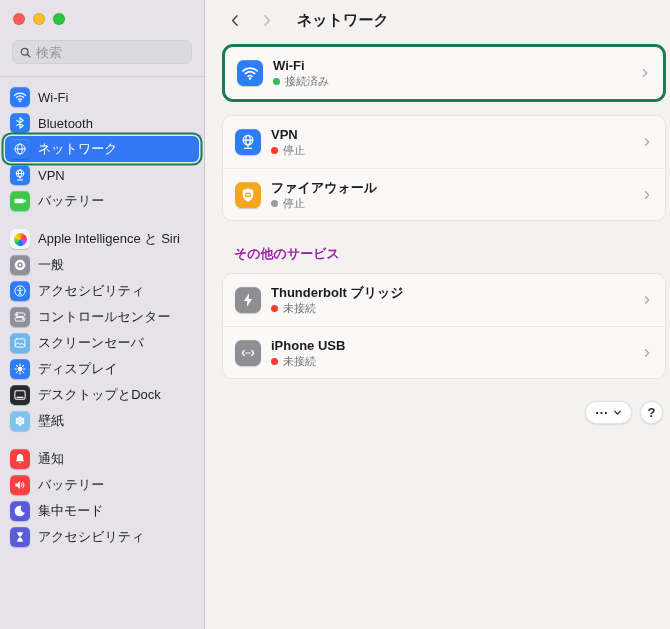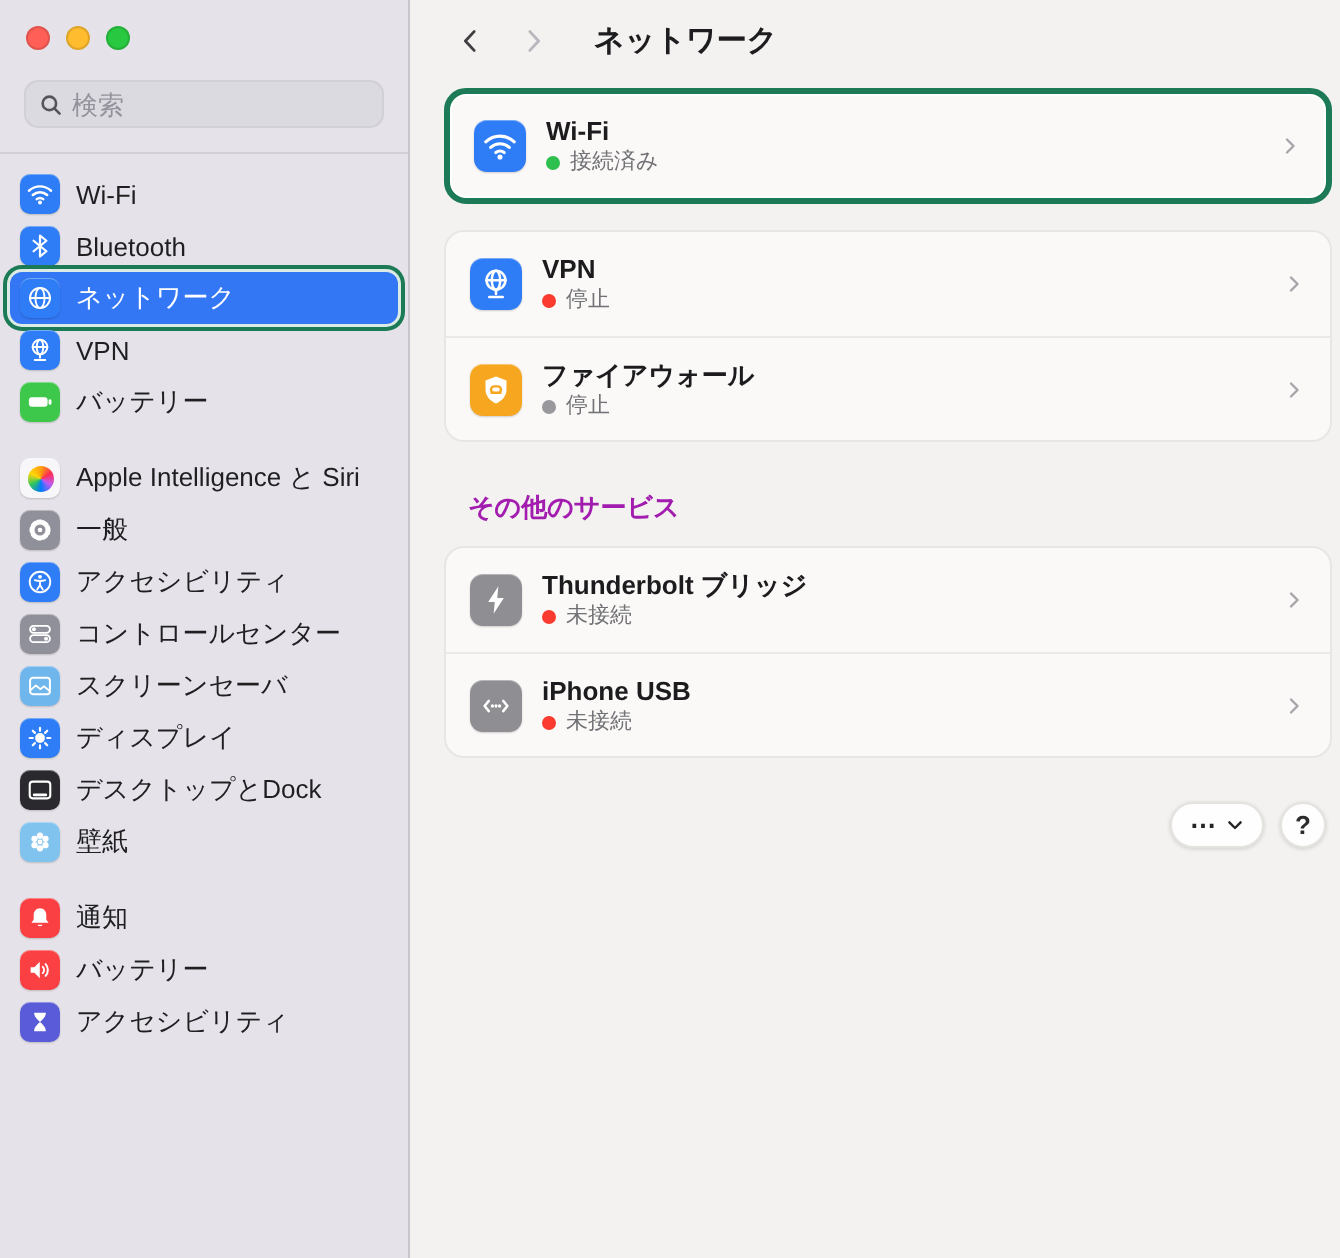--- a/index.html
+++ b/index.html
@@ -245,20 +245,28 @@
               <svg width="14" height="14" viewBox="0 0 24 24" fill="none" stroke="#fff" stroke-width="1.7" stroke-linecap="round" stroke-linejoin="round">
                 <path d="M4 9.6h3.2L11.8 5v14l-4.6-4.6H4z" fill="#fff" stroke="none"></path>
                 <path d="M14.4 9.3c1.4 1.5 1.4 3.9 0 5.4M16.8 7c2.6 2.8 2.6 7.2 0 10" stroke-width="1.7"></path>
               </svg>
             </span>
             <span class="label">バッテリー</span>
           </div>
           <div class="side-item">
             <span class="tile" style="background:#5a5bd8">
               <svg width="14" height="14" viewBox="0 0 24 24" fill="none" stroke="#fff" stroke-width="1" stroke-linecap="round" stroke-linejoin="round">
+                <path d="M14.8 3.6A9 9 0 1020.4 15 7.2 7.2 0 0114.8 3.6z" fill="#fff" stroke="none"></path>
+              </svg>
+            </span>
+            <span class="label">集中モード</span>
+          </div>
+          <div class="side-item">
+            <span class="tile" style="background:#5a5bd8">
+              <svg width="14" height="14" viewBox="0 0 24 24" fill="none" stroke="#fff" stroke-width="1" stroke-linecap="round" stroke-linejoin="round">
                 <path d="M7 4h10c0 3.4-2.3 5.6-5 8 2.7 2.4 5 4.6 5 8H7c0-3.4 2.3-5.6 5-8-2.7-2.4-5-4.6-5-8z" fill="#fff" stroke="none"></path>
               </svg>
             </span>
             <span class="label">アクセシビリティ</span>
           </div>
         </div>
       </nav>
   </aside>
 
   <main class="content">

